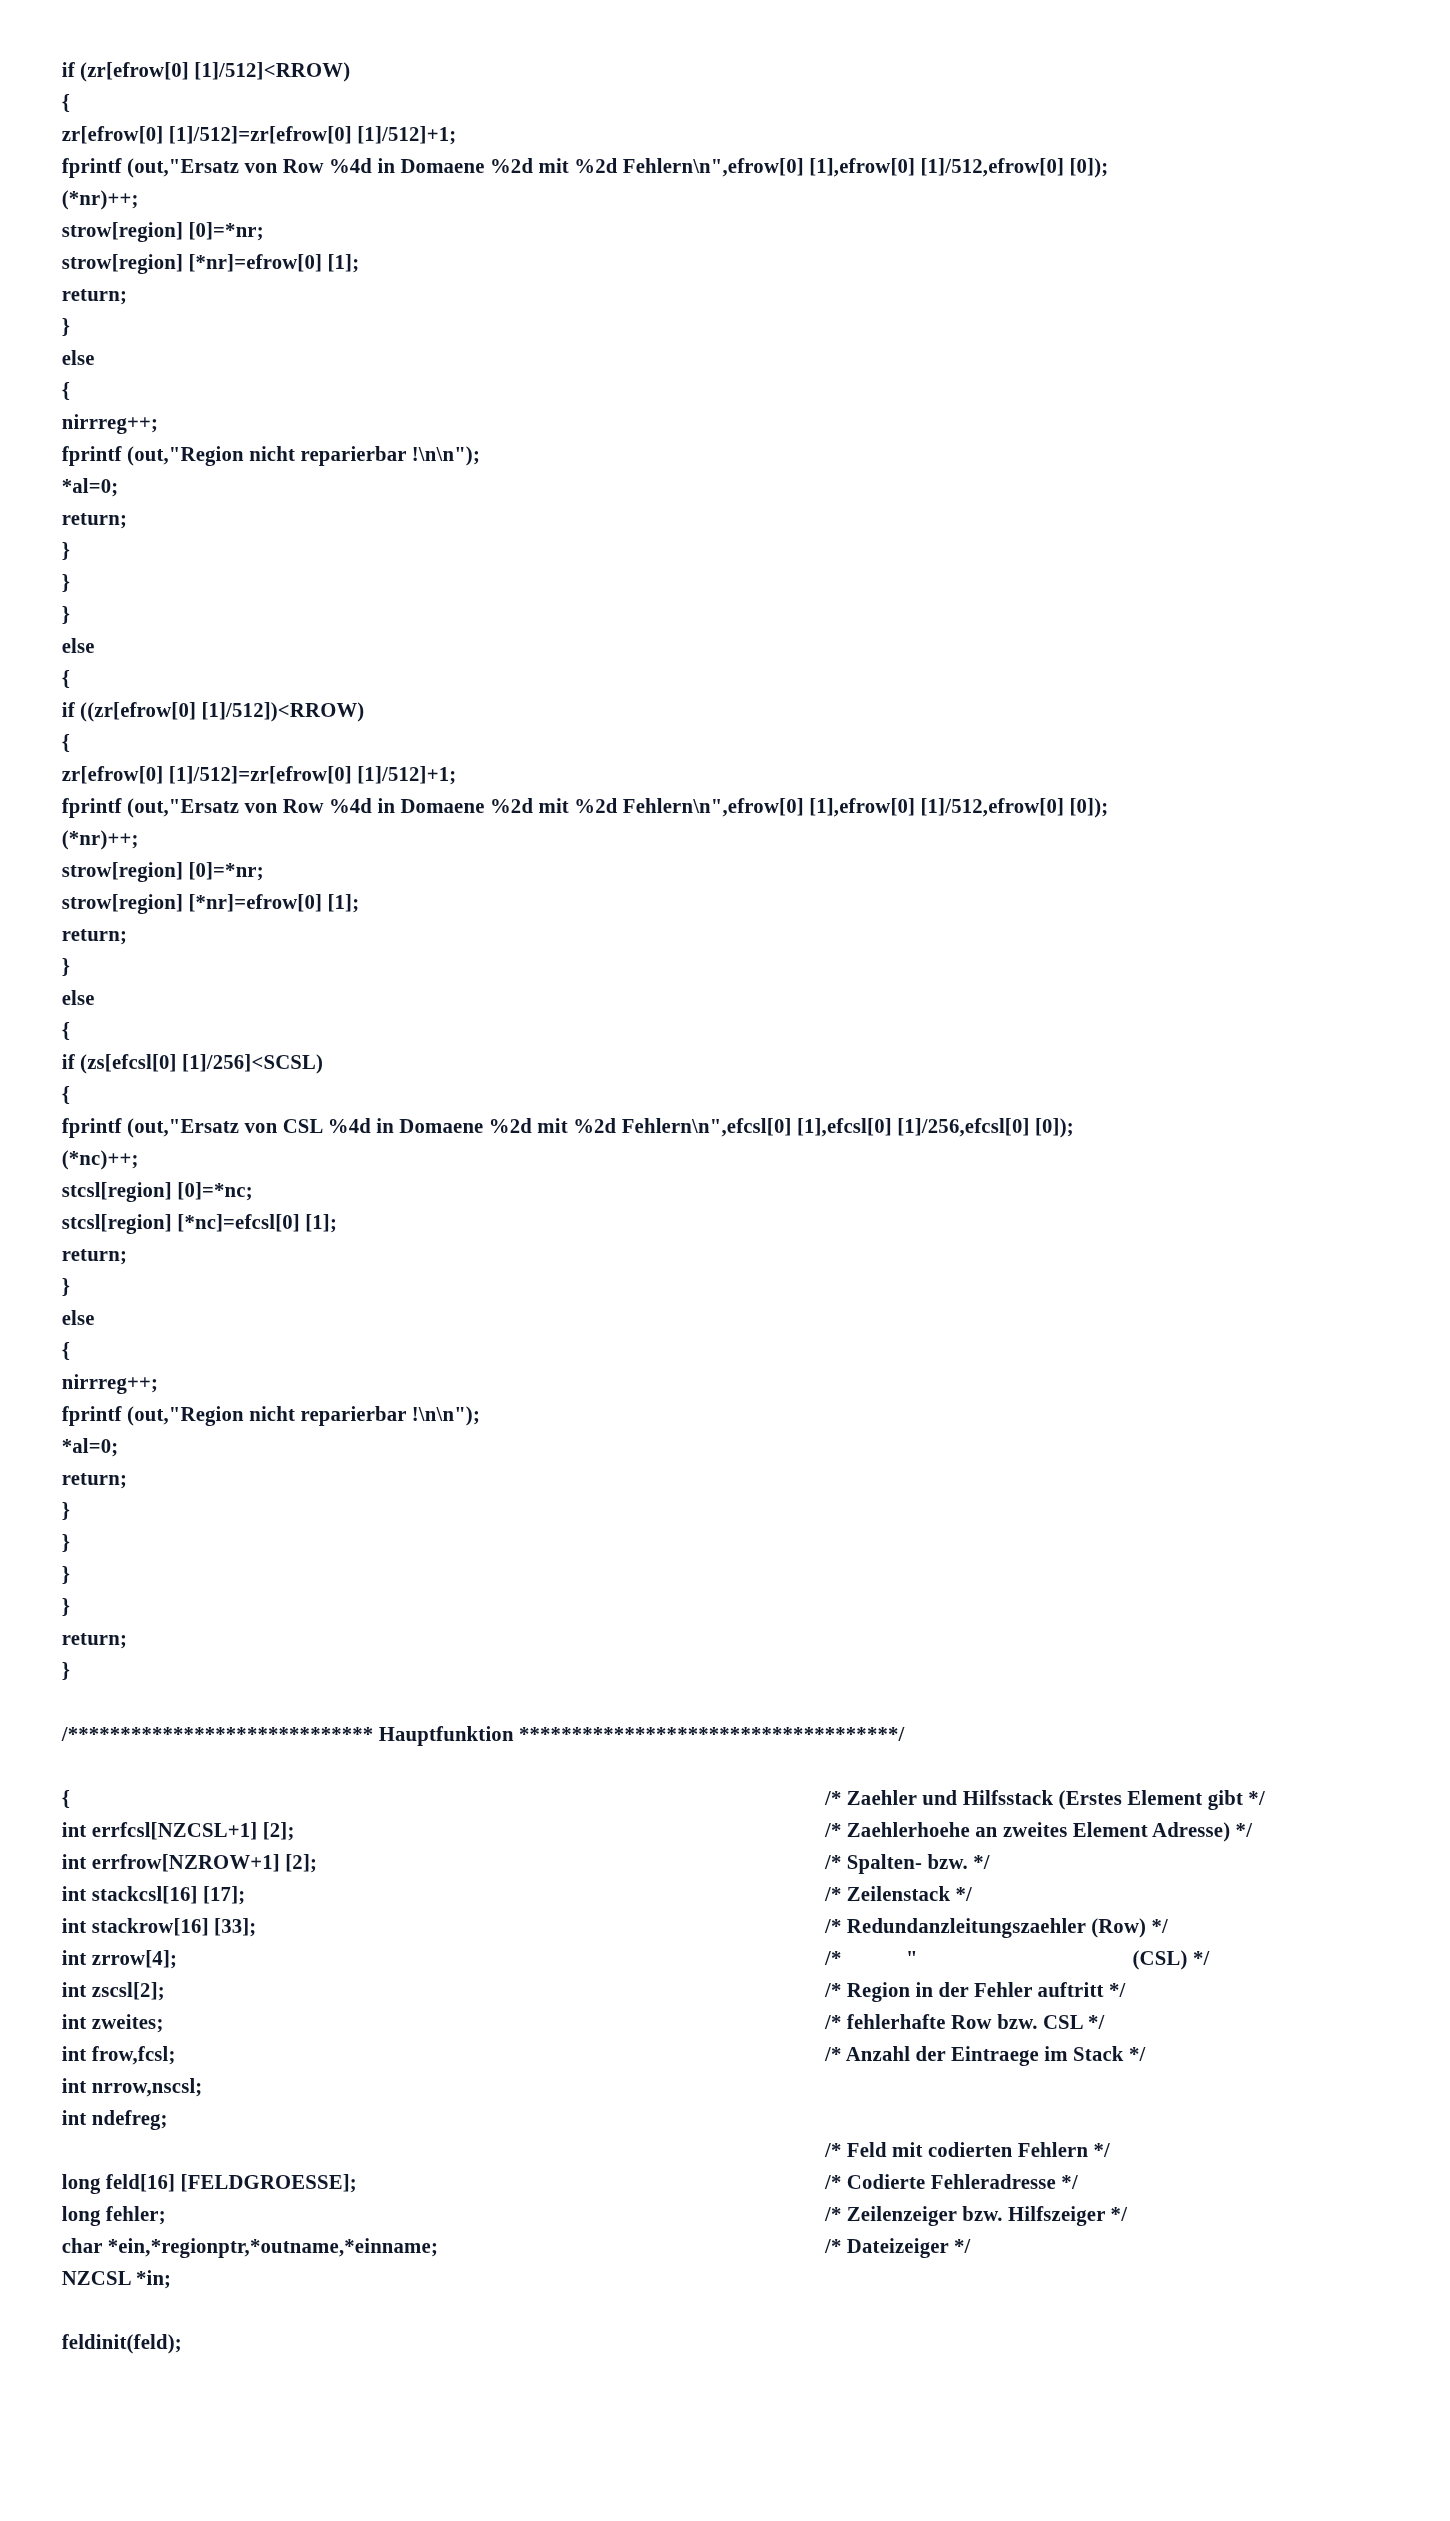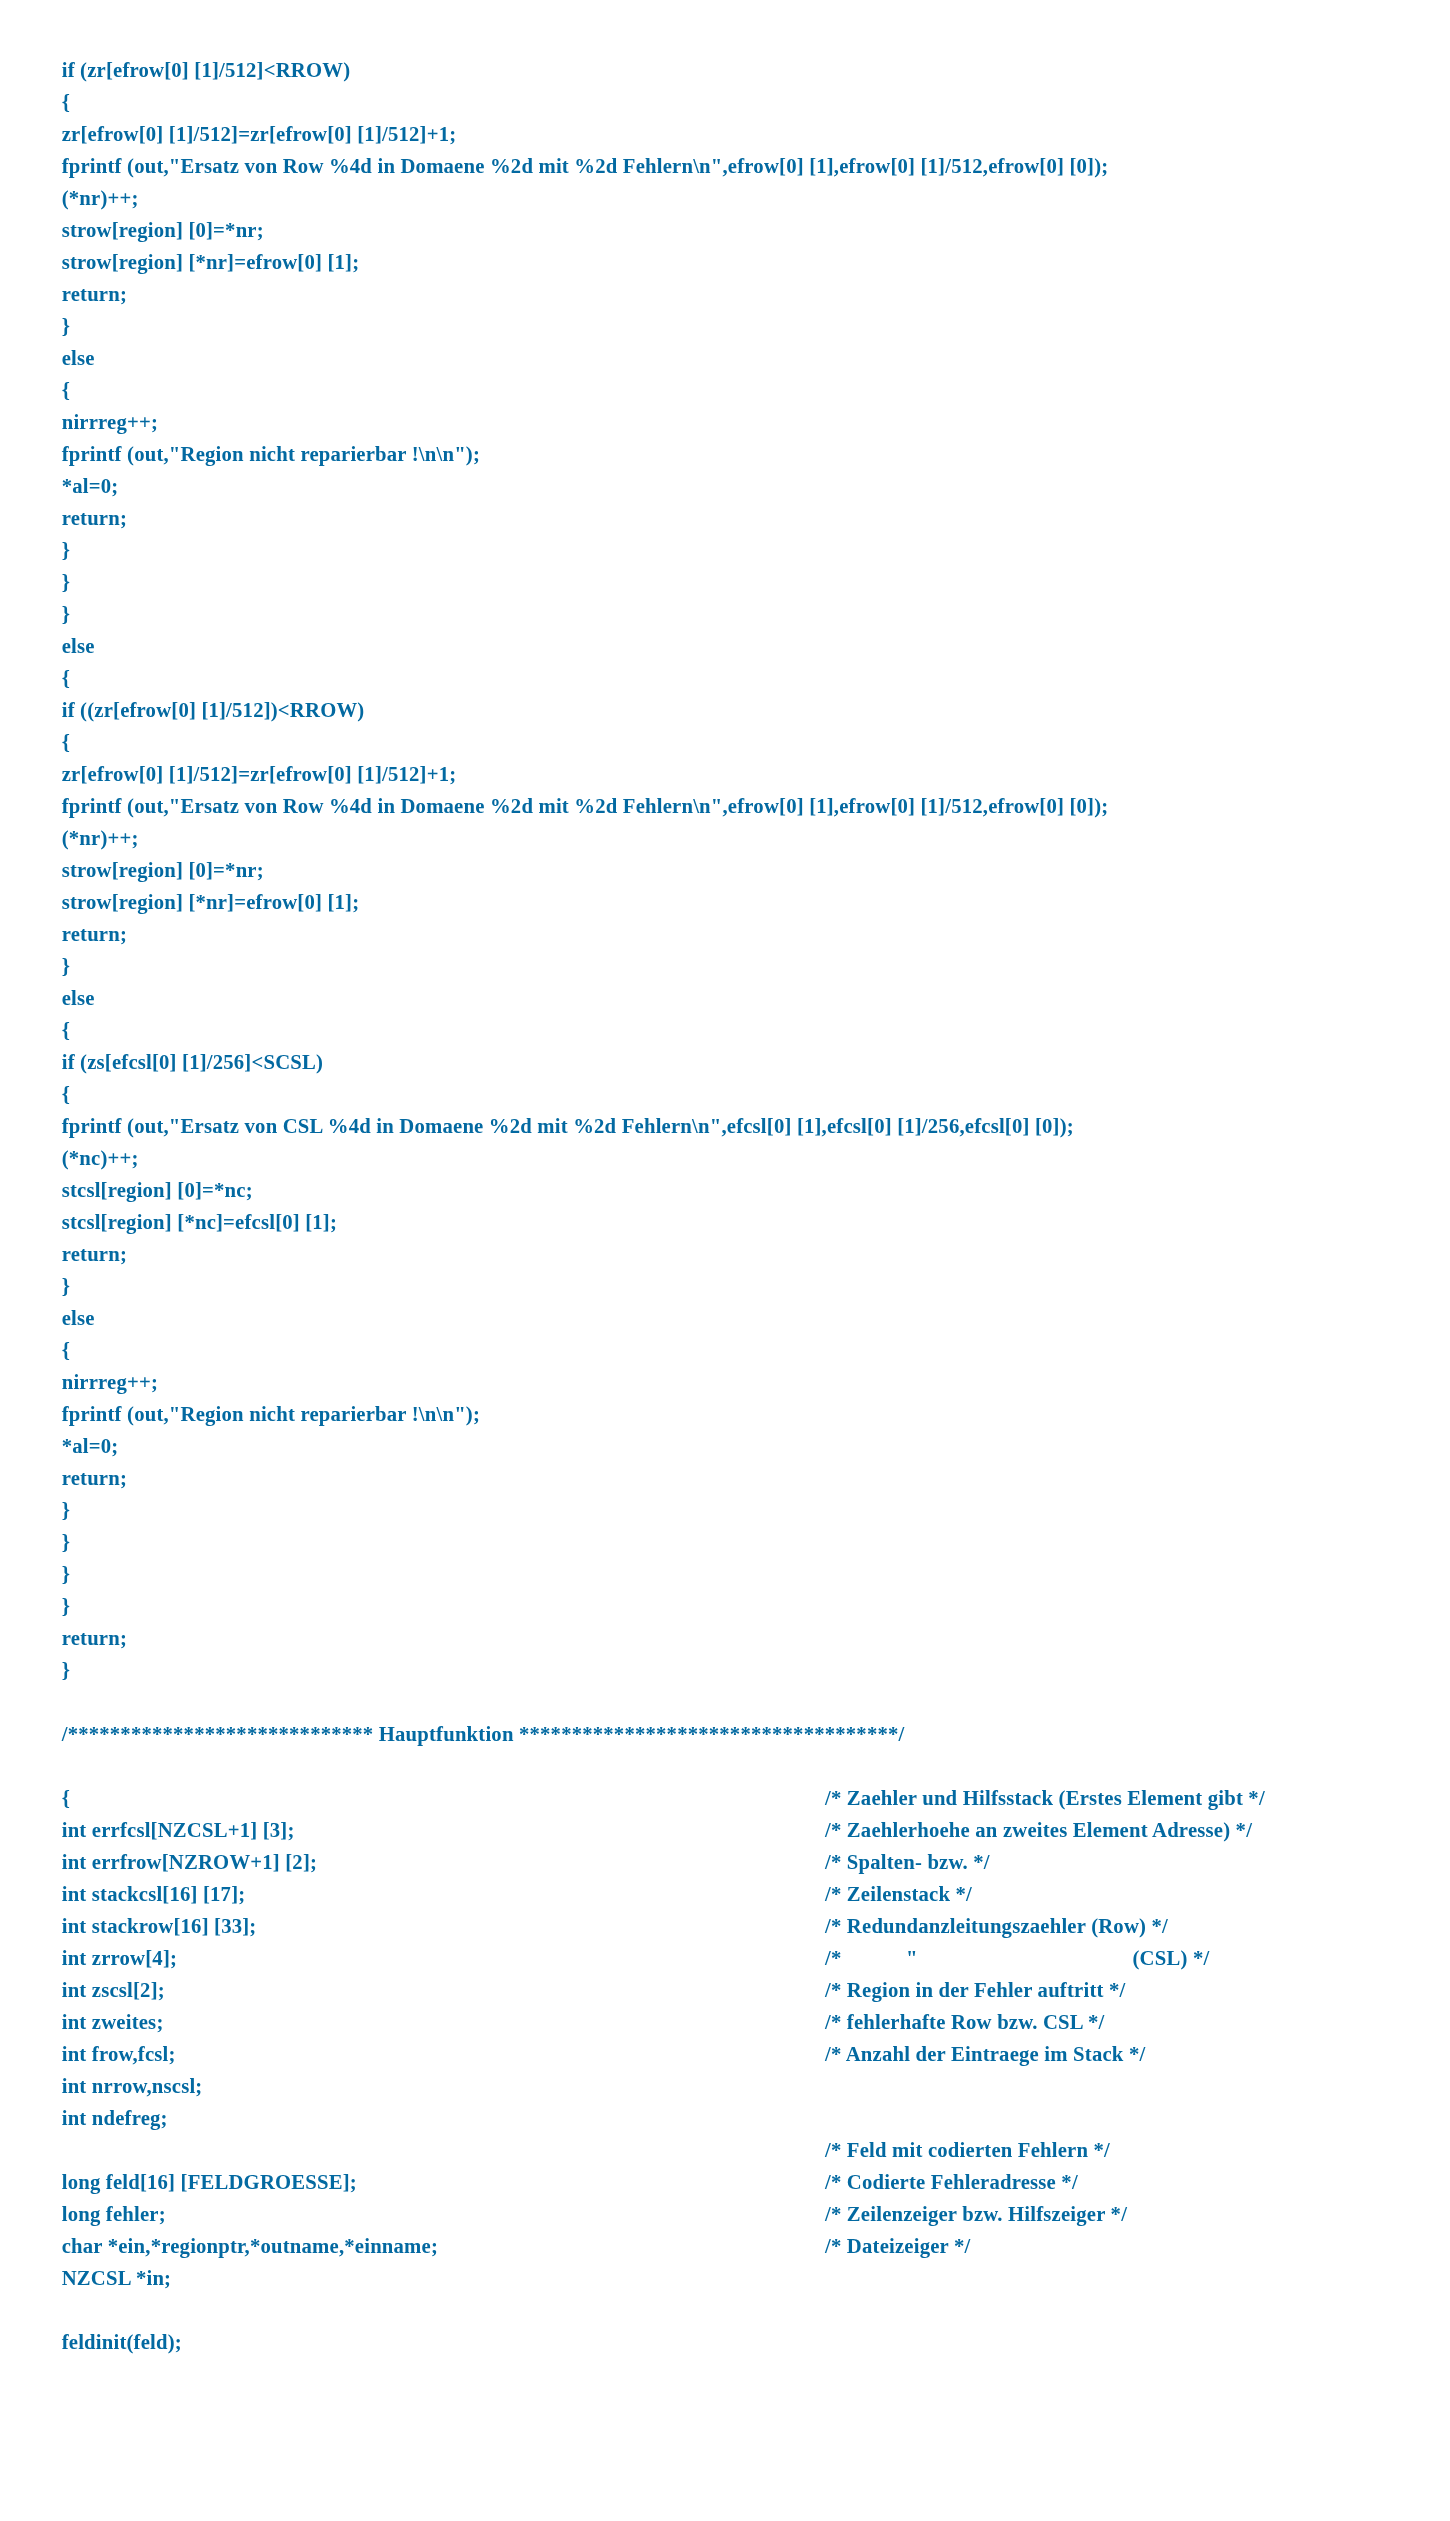--- a/index.html
+++ b/index.html
@@ -9,21 +9,21 @@
   }
   .page {
     position: relative;
     width: 1450px;
     height: 2522px;
     background: #ffffff;
     overflow: hidden;
     font-family: "Liberation Serif", "DejaVu Serif", serif;
     font-weight: bold;
     font-size: 20.7px;
-    color: #0369a1;
+    color: #0f172a;
     -webkit-font-smoothing: none;
   }
   .listing {
     position: absolute;
     top: 21.7px;
     left: 41px;
     right: 0;
   }
   .line {
     position: relative;
@@ -319,21 +319,21 @@
     <span class="comment"></span>
   </div>
 
 
   <div class="line">
     <span class="code">{</span>
     <span class="comment"></span>
   </div>
 
   <div class="line">
-    <span class="code">int errfcsl[NZCSL+1] [3];</span>
+    <span class="code">int errfcsl[NZCSL+1] [2];</span>
     <span class="comment">/* Zaehler und Hilfsstack (Erstes Element gibt */</span>
   </div>
 
   <div class="line">
     <span class="code">int errfrow[NZROW+1] [2];</span>
     <span class="comment">/* Zaehlerhoehe an zweites Element Adresse) */</span>
   </div>
 
   <div class="line">
     <span class="code">int stackcsl[16] [17];</span>

